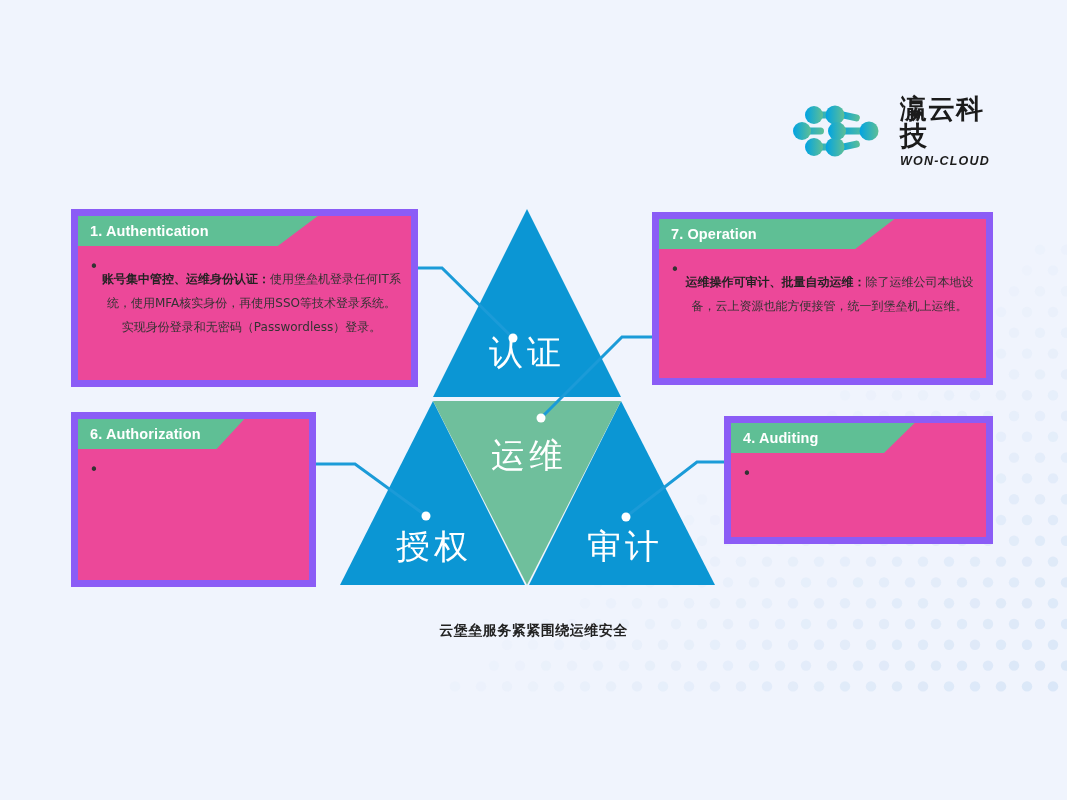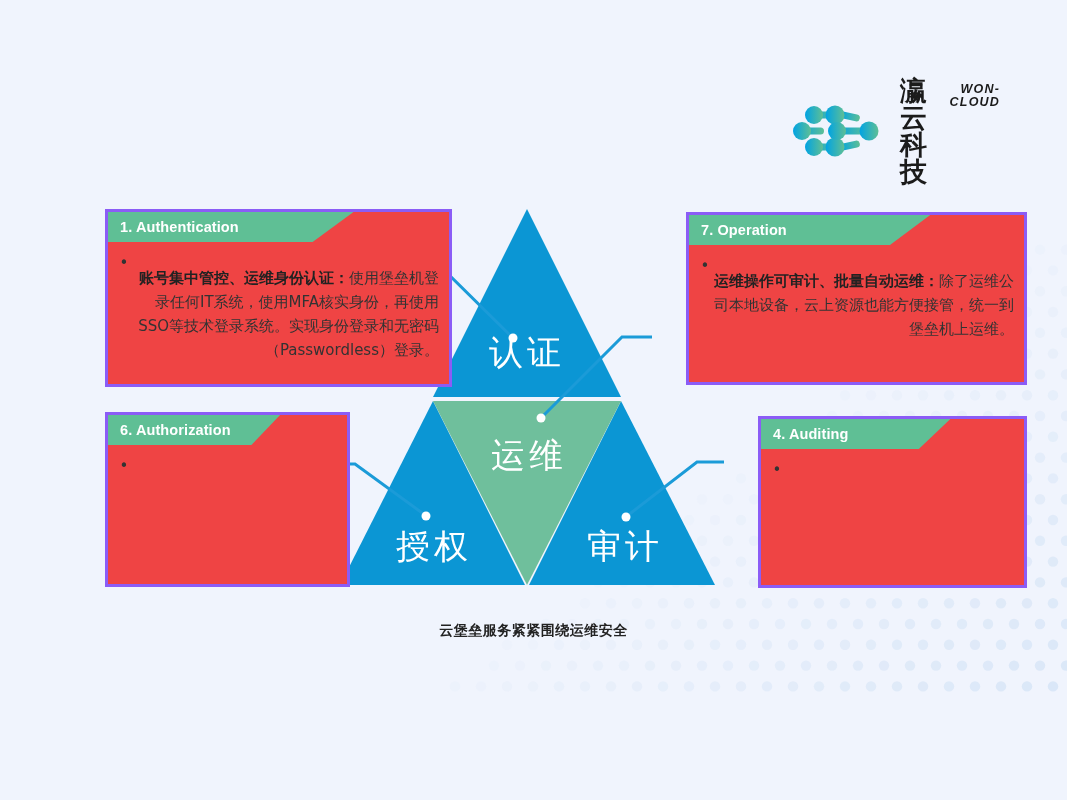--- a/index.html
+++ b/index.html
@@ -40,21 +40,21 @@
     top: 98px;
     width: 210px;
     height: 66px;
     display: flex;
     align-items: center;
     gap: 10px;
   }
   #logo-mark { width: 100px; height: 62px; flex: 0 0 auto; }
   #logo-text {
     display: flex;
-    flex-direction: row;
+    flex-direction: column;
     align-items: flex-start;
     justify-content: center;
     line-height: 1;
   }
   #logo-cn {
     font-size: 27px;
     font-weight: 700;
     color: #1b1b1b;
     letter-spacing: 1px;
     font-family: "DejaVu Sans", "Liberation Sans", sans-serif;
@@ -76,23 +76,22 @@
     left: 0; top: 0;
     width: 1067px;
     height: 800px;
     pointer-events: none;
   }
 
   
   .card {
     position: absolute;
     box-sizing: border-box;
-    border: 3px solid #8b5cf6;
-    background: #ef4444;
-    margin-left: 34px;
+    border: 7px solid #8b5cf6;
+    background: #ec4899;
   }
   .card-head {
     position: relative;
     height: 30px;
     overflow: hidden;
   }
   .card-head-bg {
     position: absolute;
     left: 0; top: 0;
     width: 100%;
@@ -121,35 +120,35 @@
   .bullet {
     flex: 0 0 auto;
     width: 16px;
     color: #333;
     font-size: 15px;
     line-height: 24px;
     text-align: center;
   }
   .card-text {
     flex: 1 1 auto;
-    font-size: 15px;
+    font-size: 12px;
     line-height: 24px;
     color: #333333;
-    text-align: right;
+    text-align: center;
   }
   .card-text .lead {
     font-weight: 700;
     color: #222;
   }
 
   
   #card-1 { left: 71px;  top: 209px; width: 347px; height: 178px; }
   #card-2 { left: 71px;  top: 412px; width: 245px; height: 175px; }
   #card-3 { left: 652px; top: 212px; width: 341px; height: 173px; }
-  #card-4 { left: 724px; top: 416px; width: 269px; height: 172px; }
+  #card-4 { left: 724px; top: 416px; width: 269px; height: 128px; }
 
   
   #caption {
     position: absolute;
     left: 0;
     top: 622px;
     width: 1067px;
     text-align: center;
     font-size: 14px;
     font-weight: 700;

